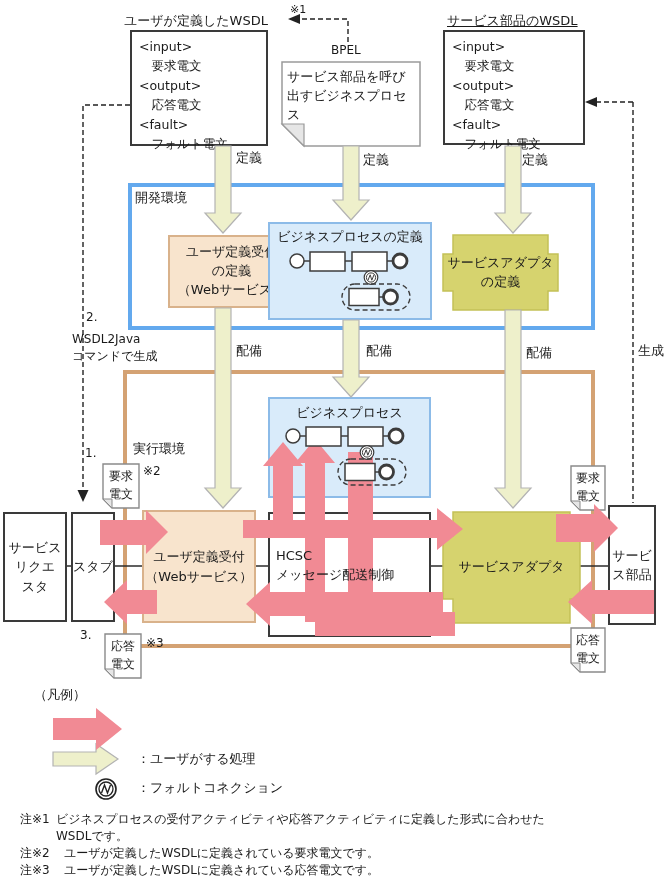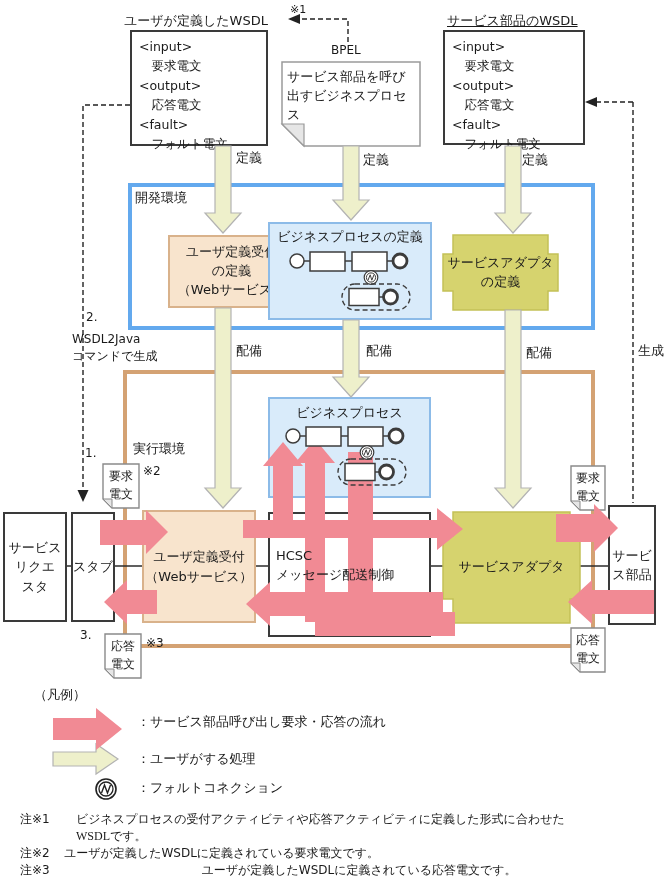--- a/index.html
+++ b/index.html
@@ -217,25 +217,24 @@
   <div class="abs flagtxt" style="left:574px;top:469px;width:28px;">要求
 電文</div>
   <div class="abs flagtxt" style="left:574px;top:631px;width:28px;">応答
 電文</div>
 
   <div class="abs lbl" style="left:276px;top:547px;line-height:1.45;">HCSC
 メッセージ配送制御</div>
   <div class="abs cbox lbl" style="left:443px;top:512px;width:137px;height:111px;">サービスアダプタ</div>
 
   <div class="abs lbl" style="left:18px;top:687px;margin-left:16px;">（凡例）</div>
-  <div class="abs lbl" style="left:137px;top:714px;">：サービス部品呼び出し要求・応答の流れ</div>
   <div class="abs lbl" style="left:137px;top:751px;">：ユーザがする処理</div>
   <div class="abs lbl" style="left:137px;top:780px;">：フォルトコネクション</div>
 
   <div class="abs fn" style="left:20px;top:811px;">注※1</div>
-  <div class="abs fn" style="left:76px;top:811px;width:590px;font-family:Liberation Serif, serif;">ビジネスプロセスの受付アクティビティや応答アクティビティに定義した形式に合わせた
+  <div class="abs fn" style="left:56px;top:811px;width:590px;">ビジネスプロセスの受付アクティビティや応答アクティビティに定義した形式に合わせた
 WSDLです。</div>
   <div class="abs fn" style="left:20px;top:845px;">注※2</div>
   <div class="abs fn" style="left:64px;top:845px;width:590px;">ユーザが定義したWSDLに定義されている要求電文です。</div>
   <div class="abs fn" style="left:20px;top:862px;">注※3</div>
-  <div class="abs fn" style="left:64px;top:862px;width:590px;text-align:center;">ユーザが定義したWSDLに定義されている応答電文です。</div>
+  <div class="abs fn" style="left:64px;top:862px;width:590px;">ユーザが定義したWSDLに定義されている応答電文です。</div>
 
 </div>
 
 </body></html>

